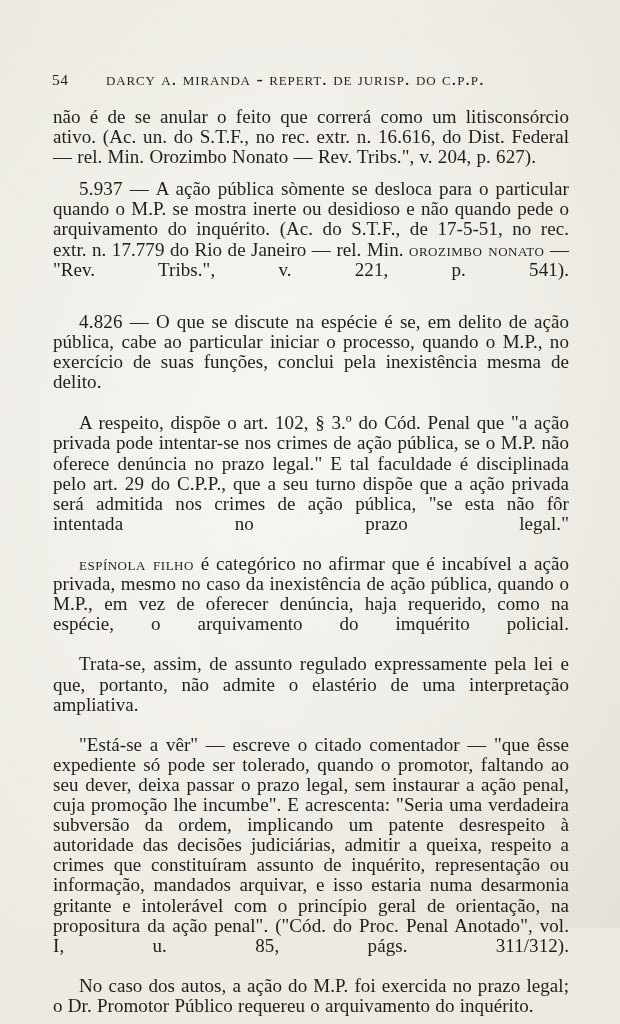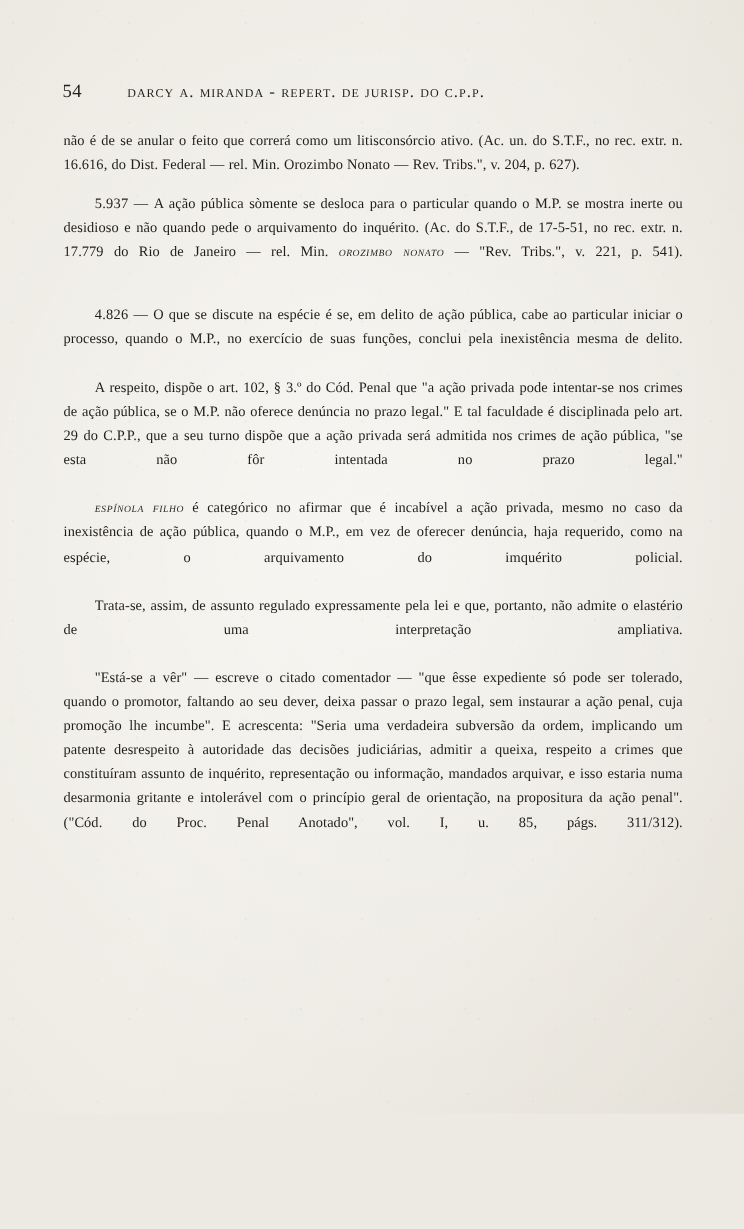--- a/index.html
+++ b/index.html
@@ -56,38 +56,38 @@
     align-items: baseline;
   }
   .folio {
     font-size: 15.5px;
     letter-spacing: 0.4px;
     color: #211f1b;
     width: 54px;
     flex: 0 0 54px;
   }
   .head-title {
-    font-size: 14px;
+    font-size: 19px;
     font-variant: small-caps;
     text-transform: lowercase;
     letter-spacing: 0.85px;
     color: #221f1b;
     white-space: nowrap;
   }
 
   
   #body-text {
     position: absolute;
     left: 53px;
     top: 107px;
     width: 516px;
   }
   p {
     margin: 0;
-    font-size: 12px;
+    font-size: 19px;
     line-height: 20.1px;
     text-align: justify;
     text-justify: inter-word;
     color: #201e1a;
     letter-spacing: 0.06px;
     word-spacing: 0.4px;
     -webkit-font-smoothing: antialiased;
   }
   p.indent { text-indent: 26px; }
   p.gap    { margin-top: 12px; }
@@ -102,21 +102,20 @@
   p.nostretch::after { display: none; }
 
   .sec-num {
     font-weight: normal;
     letter-spacing: 0.2px;
   }
   .sc {
     font-variant: small-caps;
     text-transform: lowercase;
     letter-spacing: 0.5px;
-    font-style: italic;
   }
 </style>
 </head>
 <body>
 
 <div id="page">
 
   <div id="running-head">
     <span class="folio">54</span>
     <span class="head-title">Darcy A. Miranda - Repert. de Jurisp. do C.P.P.</span>
@@ -132,15 +131,16 @@
 
     <p class="indent gap-sm">A respeito, dispõe o art. 102, § 3.º do Cód. Penal que "a ação privada pode intentar-se nos crimes de ação pública, se o M.P. não oferece denúncia no prazo legal."  E tal faculdade é disciplinada pelo art. 29 do C.P.P., que a seu turno dispõe que a ação privada será admitida nos crimes de ação pública, "se esta não fôr intentada no prazo legal."</p>
 
     <p class="indent"><span class="sc">Espínola Filho</span><span> é categórico no afirmar que é incabível a ação privada, mesmo no caso da inexistência de ação pública, quando o M.P., em vez de oferecer denúncia, haja requerido, como na espécie, o arquivamento do imquérito policial.</span></p>
 
     <p class="indent">Trata-se, assim, de assunto regulado expressamente pela lei e que, portanto, não admite o elastério de uma interpretação ampliativa.</p>
 
     <p class="indent">"Está-se a vêr" — escreve o citado comentador — "que êsse expediente só pode ser tolerado, quando o promotor, faltando ao seu dever, deixa passar o prazo legal, sem instaurar a ação penal, cuja promoção lhe incumbe".  E acrescenta: "Seria uma verdadeira subversão da ordem, implicando um patente desrespeito à autoridade das decisões judiciárias, admitir a queixa, respeito a crimes que constituíram assunto de inquérito, representação ou informação, mandados arquivar, e isso estaria numa desarmonia gritante e intolerável com o princípio geral de orientação, na propositura da ação penal". ("Cód. do Proc. Penal Anotado", vol. I, u. 85, págs. 311/312).</p>
 
 
+    <p class="indent nostretch">No caso dos autos, a ação do M.P. foi exercida no prazo legal; o Dr. Promotor Público requereu o arquivamento do inquérito.</p>
 
   </div>
 </div>
 
 </body></html>

